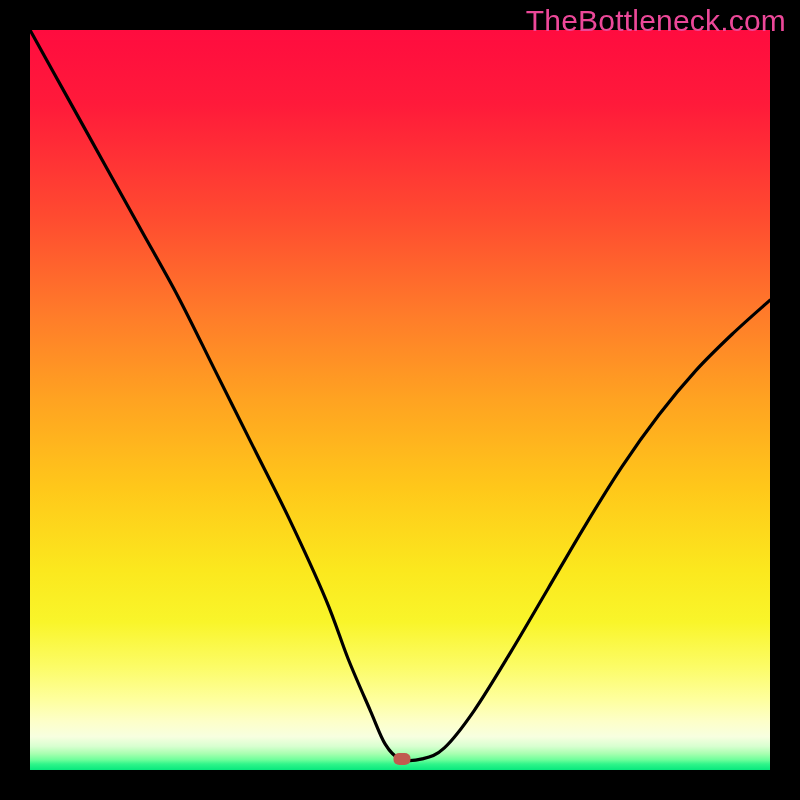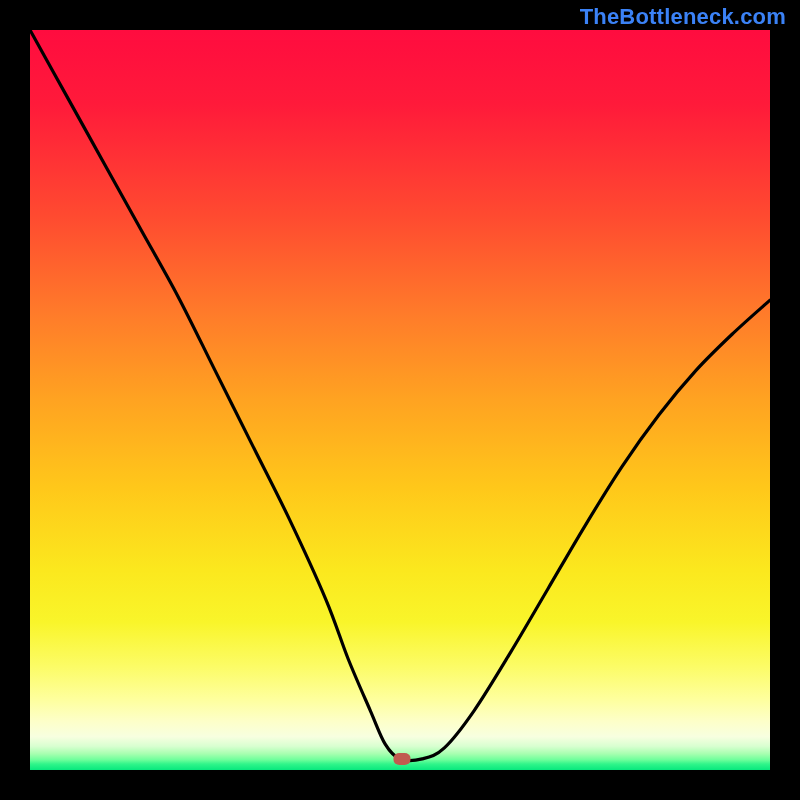--- a/index.html
+++ b/index.html
@@ -14,23 +14,23 @@
   .frame {
     position: relative;
     width: 800px;
     height: 800px;
     background: #000;
   }
   .watermark {
     position: absolute;
     top: 4px;
     right: 14px;
-    font-size: 22px;
-    color: #3b82f6;
-    font-weight: 700;
+    font-size: 30px;
+    color: #ec4899;
+    font-weight: 400;
     letter-spacing: 0.2px;
     z-index: 5;
   }
   .plot-area {
     position: absolute;
     left: 30px;
     top: 30px;
     width: 740px;
     height: 740px;
     overflow: hidden;

